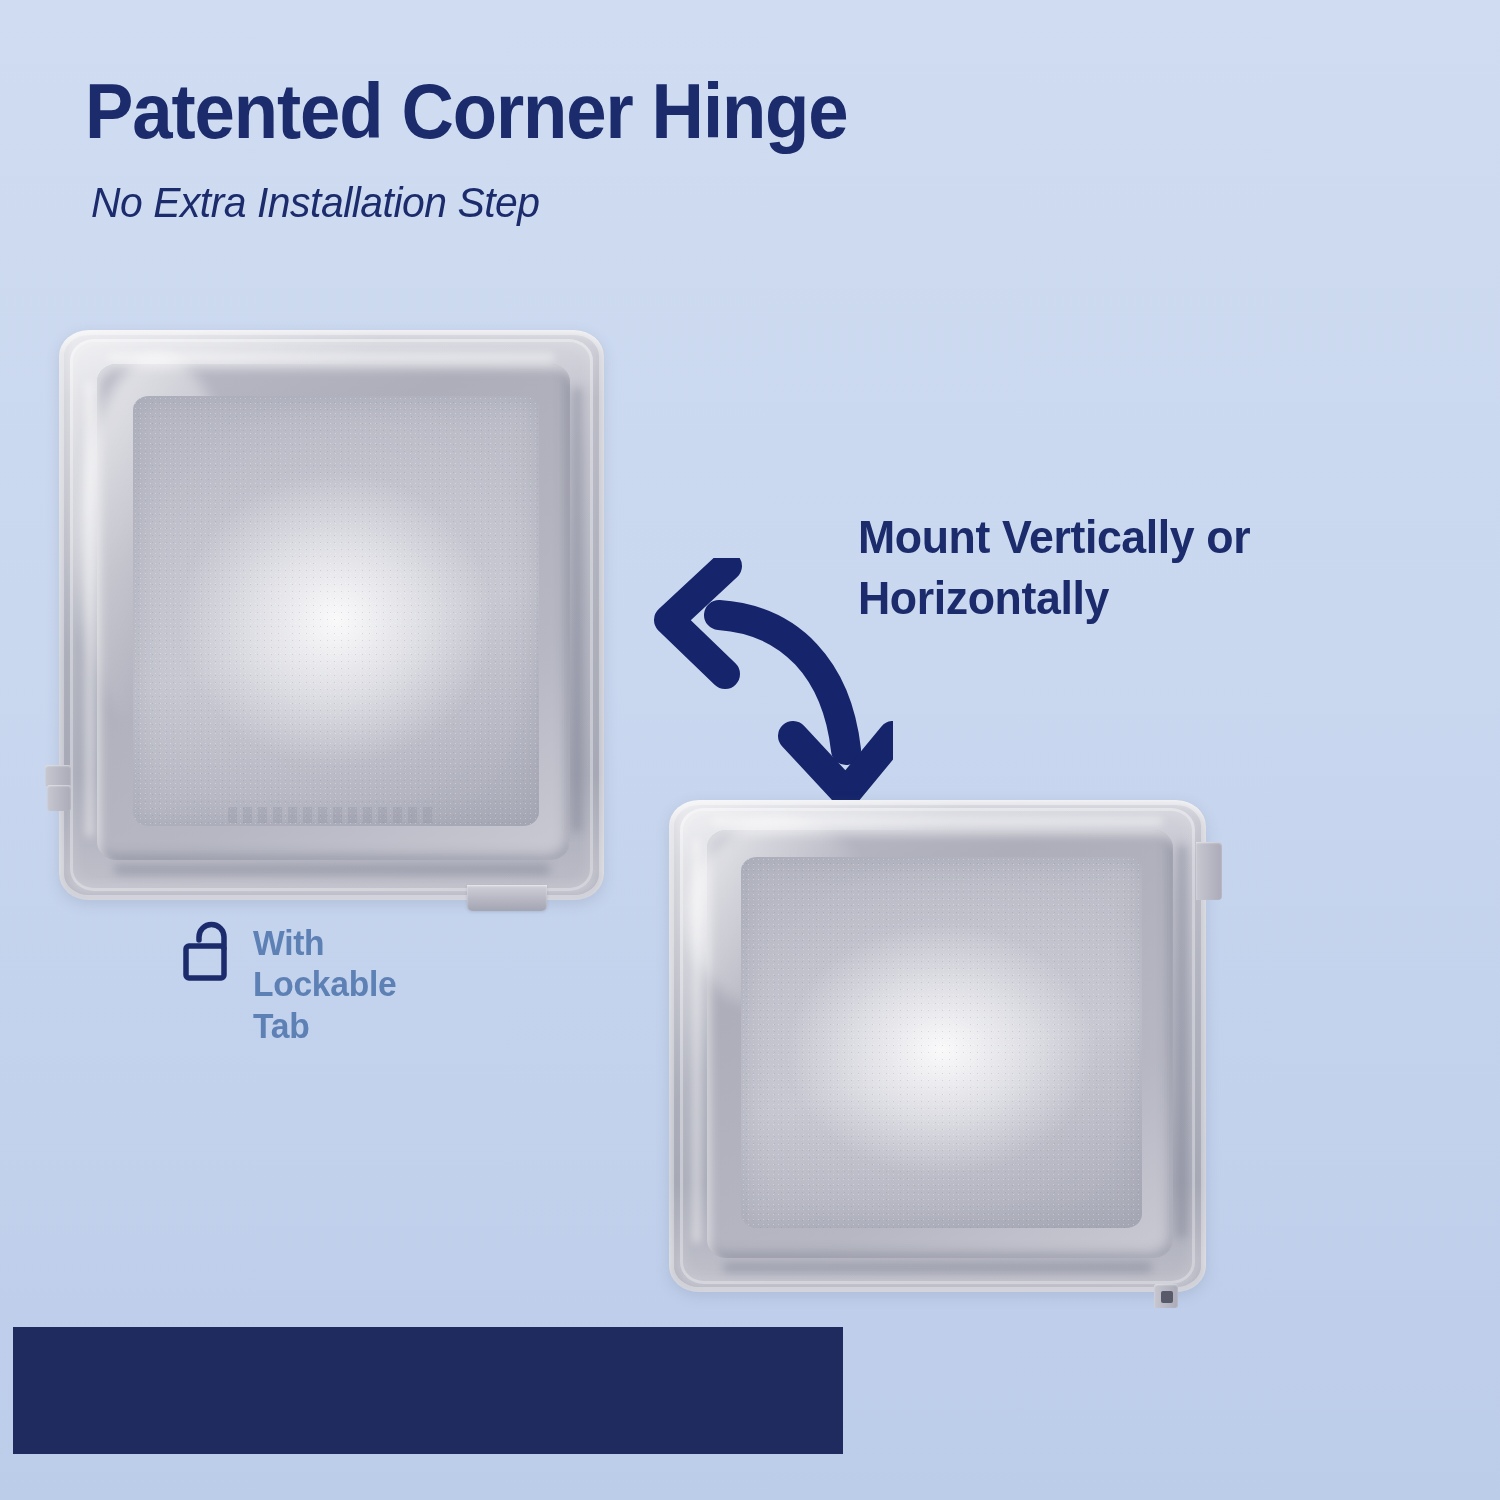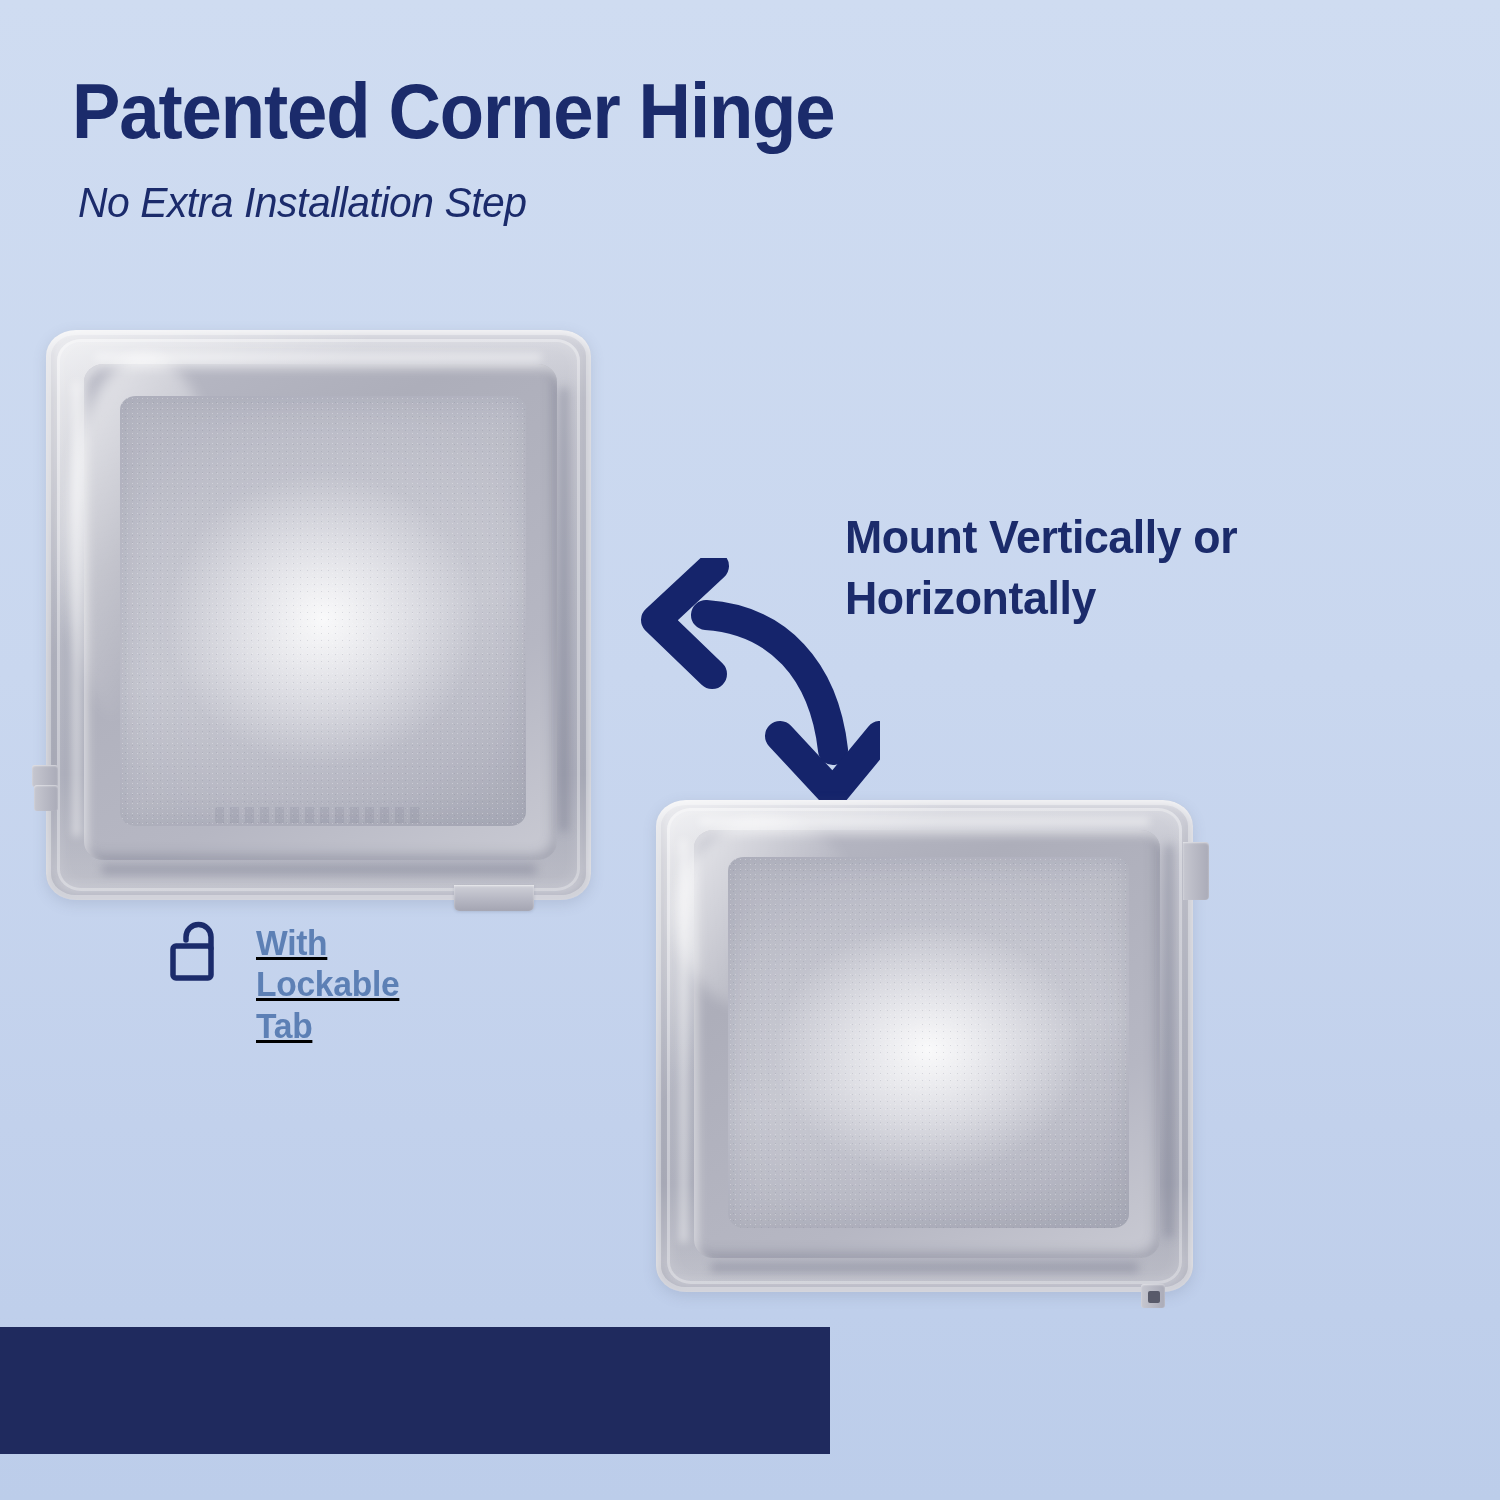--- a/index.html
+++ b/index.html
@@ -1,21 +1,21 @@
 <!DOCTYPE html>
 <html><head>
 <meta charset="utf-8">
 <style>
   html,body{margin:0;padding:0;}
   body{
     width:1500px;height:1500px;overflow:hidden;position:relative;
     font-family:"Liberation Sans", sans-serif;
     background:linear-gradient(to bottom,#cfdcf1 0%,#c9d7ef 45%,#c2d1ec 75%,#bccdea 100%);
   }
-  .stage{position:absolute;inset:0;}
+  .stage{position:absolute;inset:0;margin-left:13px;}
 
   
   #headline{
     position:absolute;left:72px;top:74px;width:1250px;
     font-size:78px;line-height:0.96;font-weight:bold;
     color:#1b2b6b;letter-spacing:-1.2px;
     transform:scaleX(0.93);transform-origin:left center;
     white-space:nowrap;
   }
   #subhead{
@@ -28,21 +28,21 @@
 
   
   #mount-caption{
     position:absolute;left:845px;top:506px;width:560px;
     font-size:47px;line-height:1.30;font-weight:bold;
     color:#1b2b6b;letter-spacing:-0.4px;
     transform:scaleX(0.95);transform-origin:left center;
   }
 
   
-  #lock-callout{position:absolute;left:170px;top:918px;display:flex;gap:34px;align-items:flex-start;text-decoration:underline;}
+  #lock-callout{position:absolute;left:170px;top:918px;display:flex;gap:18px;align-items:flex-start;}
   #lock-callout .lock-ico{width:52px;height:62px;flex:0 0 auto;margin-top:2px;}
   #lock-callout .lock-text{
     font-size:35px;line-height:1.18;font-weight:bold;color:#5d80b5;
     letter-spacing:-0.3px;transform:scaleX(0.96);transform-origin:left top;
     white-space:pre-line;padding-top:4px;
   }
 
   
   #rotate-arrow{position:absolute;left:628px;top:558px;width:252px;height:248px;}
 

